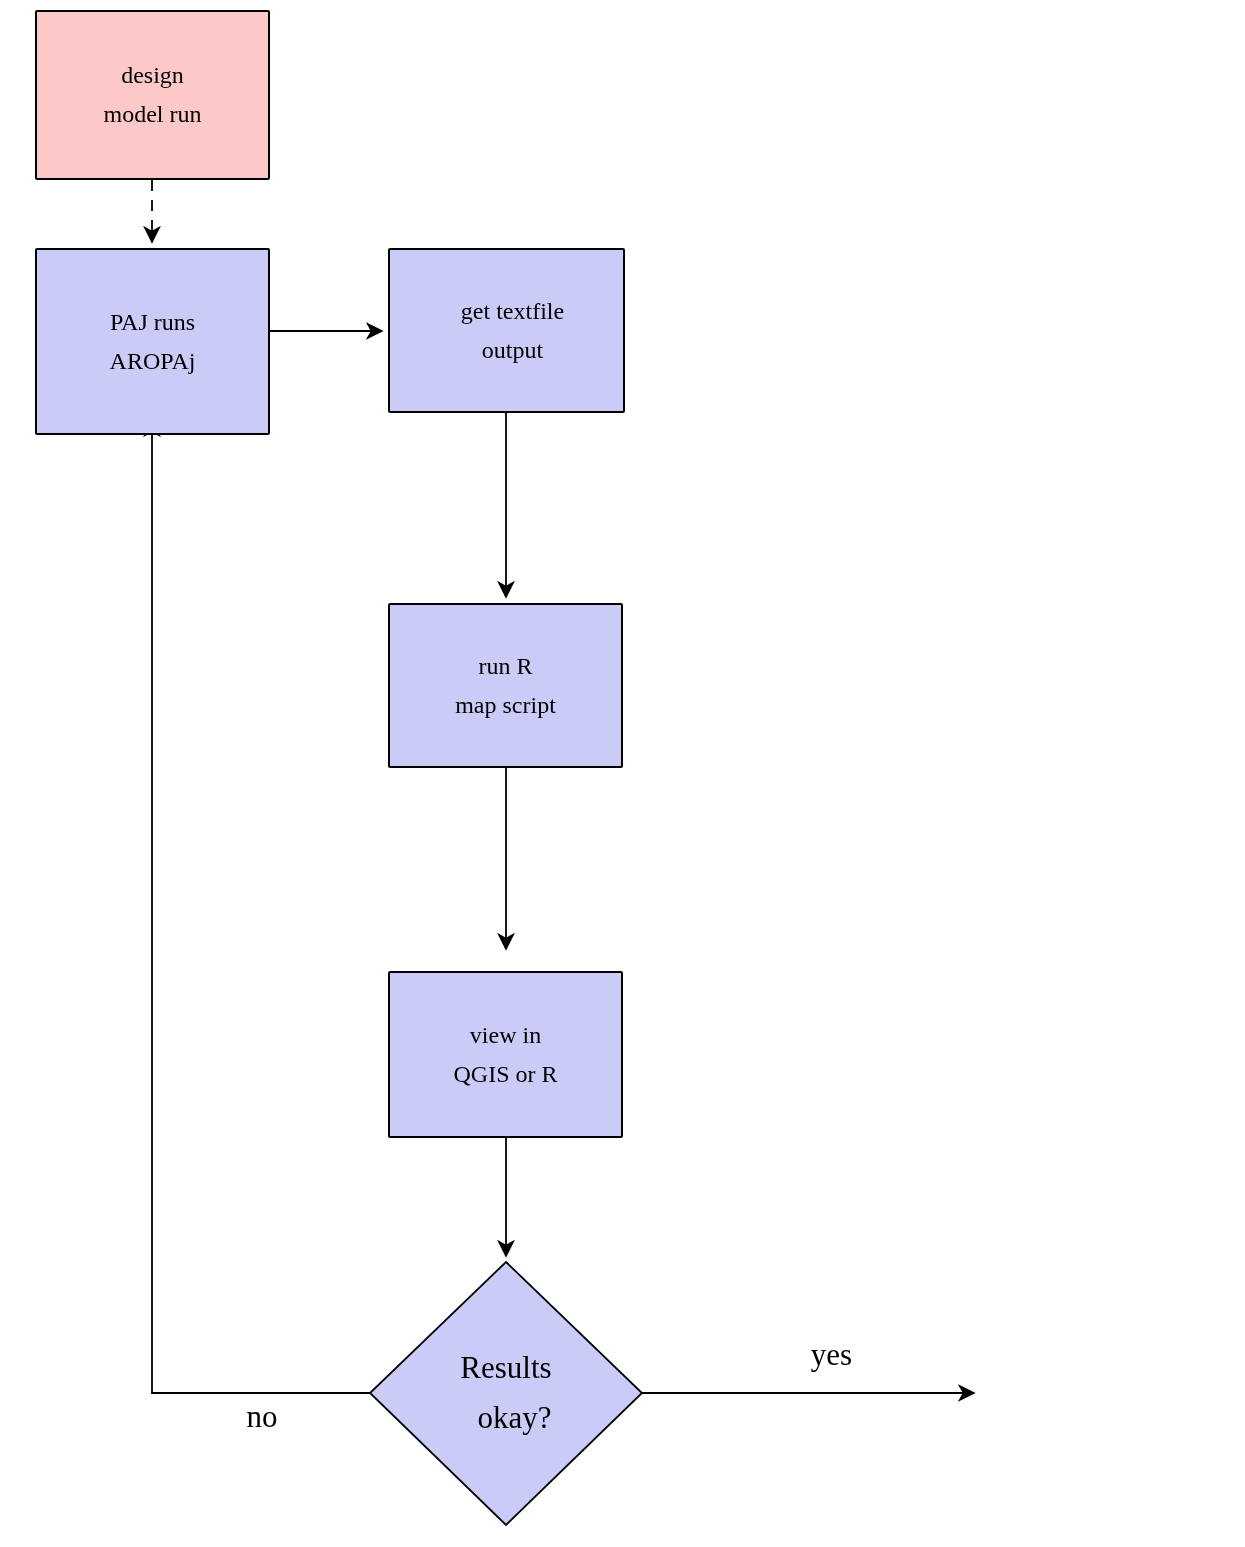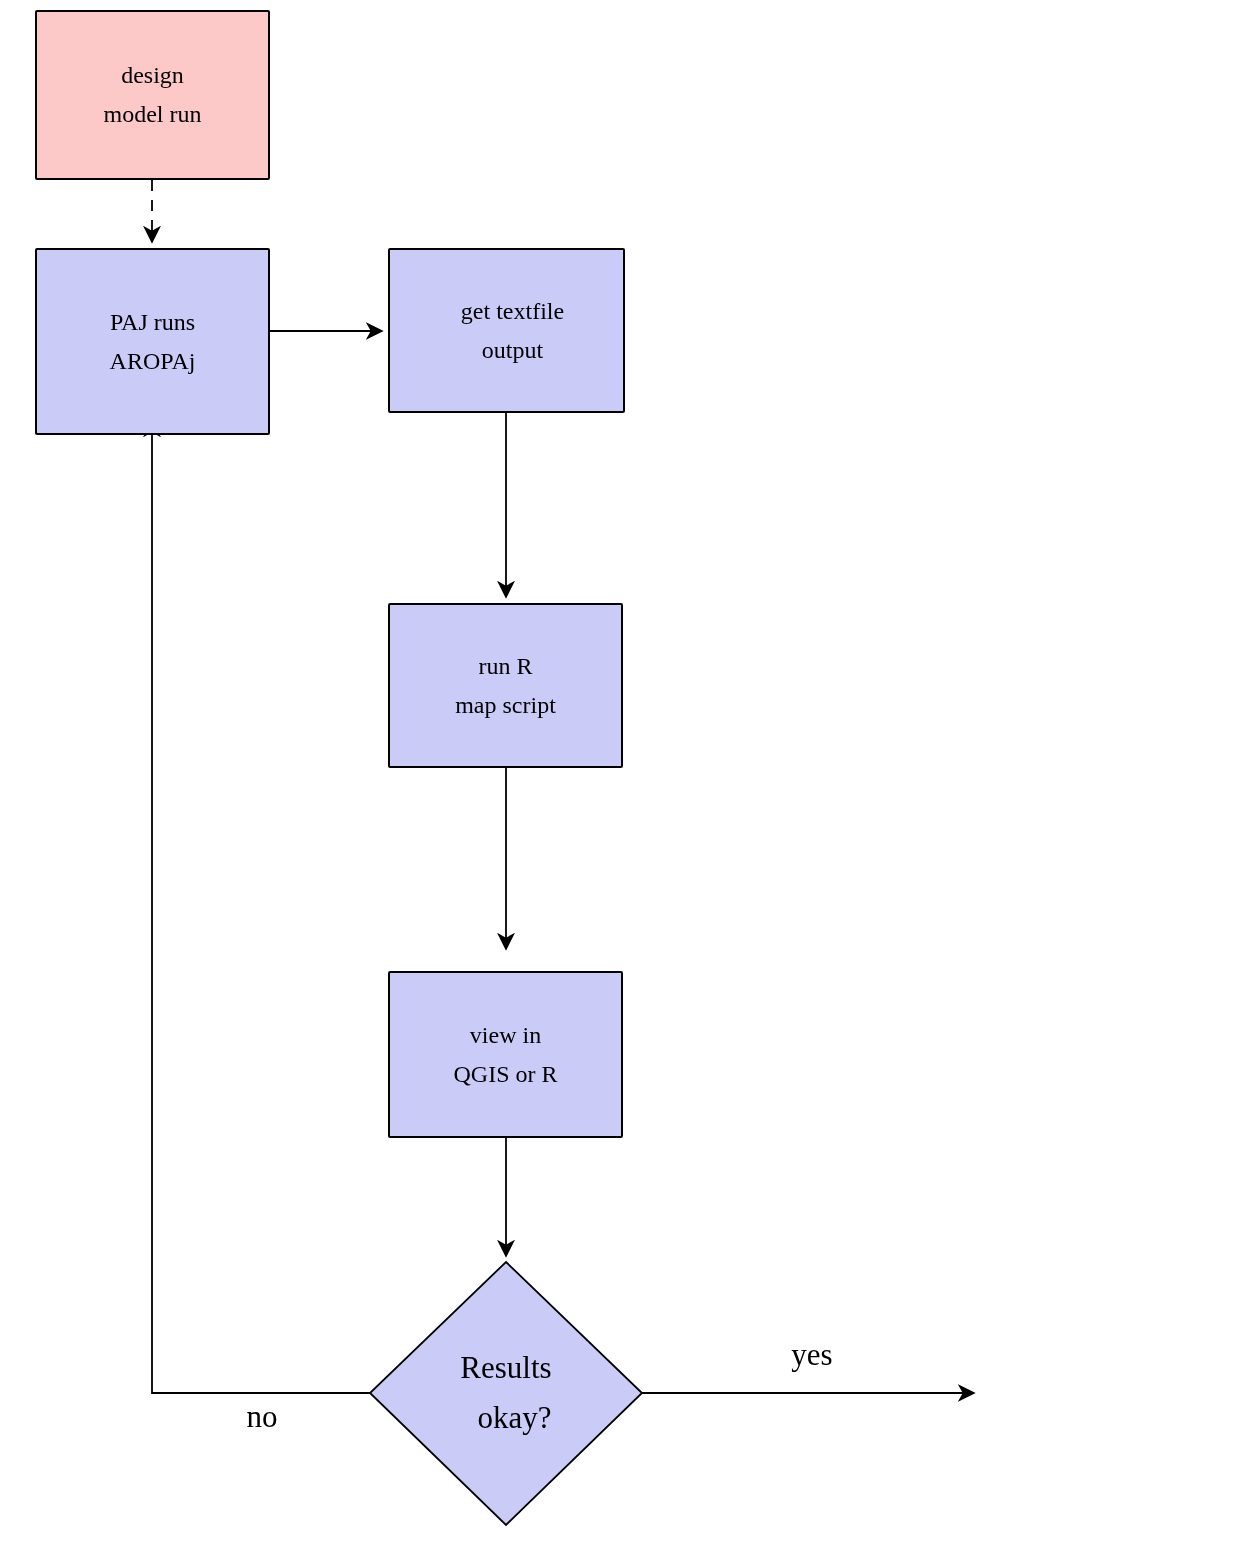--- a/index.html
+++ b/index.html
@@ -68,21 +68,21 @@
     text-align: center;
     background: transparent;
   }
   #node-design   { left: 35px;  top: 10px;   width: 235px; height: 170px; }
   #node-paj      { left: 35px;  top: 248px;  width: 235px; height: 187px; }
   #node-textfile { left: 388px; top: 248px;  width: 237px; height: 165px; padding-left: 12px; }
   #node-rscript  { left: 388px; top: 603px;  width: 235px; height: 165px; text-align: center; }
   #node-view     { left: 388px; top: 955px;  width: 235px; height: 167px; margin-top: 16px; }
   #node-makemaps { left: 980px; top: 1312px; width: 235px; height: 165px; }
   #decision-label { left: 370px; top: 1282px; width: 272px; height: 222px; }
-  #label-yes { left: 772px; top: 1336px; width: 80px; }
+  #label-yes { left: 772px; top: 1336px; width: 80px; text-align: right; }
   #label-no  { left: 222px; top: 1398px; width: 80px; }
 </style>
 </head>
 <body>
 
 <div id="canvas">
 
   <svg id="edge-layer" viewBox="0 0 1245 1547" xmlns="http://www.w3.org/2000/svg">
     <defs>
       <marker id="arrowhead" viewBox="0 0 10 10" refX="8.5" refY="5" markerWidth="10" markerHeight="10" orient="auto">

